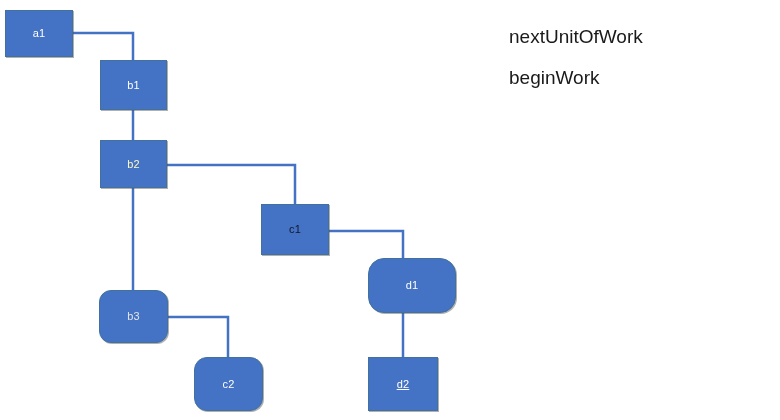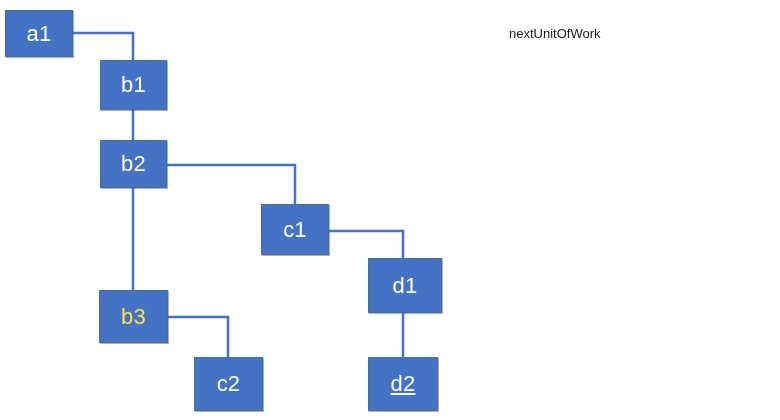--- a/index.html
+++ b/index.html
@@ -30,39 +30,39 @@
     position: absolute;
     box-sizing: border-box;
     background: #4472C4;
     border: 1px solid #41719C;
     box-shadow: 1px 1px 0 rgba(80,80,80,0.45);
     display: flex;
     align-items: center;
     justify-content: center;
     color: #ffffff;
     font-family: "Liberation Sans", sans-serif;
-    font-size: 22px;
+    font-size: 11px;
     font-weight: 400;
     letter-spacing: 0.2px;
     line-height: 1;
     user-select: none;
   }
   .node-label {
     display: block;
     pointer-events: none;
   }
   #legend {
     position: absolute;
     left: 509px;
     top: 27px;
     width: 250px;
   }
   .legend-item {
     font-family: "Liberation Sans", sans-serif;
-    font-size: 13px;
+    font-size: 19px;
     color: #1a1a1a;
     line-height: 1;
     margin-bottom: 22px;
     white-space: nowrap;
   }
 </style>
 </head>
 <body>
 
 <div id="canvas">
@@ -80,34 +80,35 @@
   <div id="node-layer">
       <div class="node" style="left: 5px; top: 10px; width: 68px; height: 47px; background: rgb(68, 114, 196); border-color: rgb(65, 113, 156); color: rgb(255, 255, 255);">
         <span class="node-label">a1</span>
       </div>
       <div class="node" style="left: 100px; top: 60px; width: 67px; height: 50px; background: rgb(68, 114, 196); border-color: rgb(65, 113, 156); color: rgb(255, 255, 255);">
         <span class="node-label">b1</span>
       </div>
       <div class="node" style="left: 100px; top: 140px; width: 67px; height: 48px; background: rgb(68, 114, 196); border-color: rgb(65, 113, 156); color: #fef9c3;">
         <span class="node-label">b2</span>
       </div>
-      <div class="node" style="left: 261px; top: 204px; width: 68px; height: 51px; background: rgb(68, 114, 196); border-color: rgb(65, 113, 156); color: #ffffff;">
+      <div class="node" style="left: 261px; top: 204px; width: 68px; height: 51px; background: rgb(68, 114, 196); border-color: rgb(65, 113, 156); color: #0f172a;">
         <span class="node-label">c1</span>
       </div>
-      <div class="node" style="left: 368px; top: 258px; width: 74px; height: 55px; background: rgb(68, 114, 196); border-color: rgb(65, 113, 156); color: rgb(255, 255, 255);">
+      <div class="node" style="left: 368px; top: 258px; width: 88px; height: 55px; background: rgb(68, 114, 196); border-color: rgb(65, 113, 156); color: rgb(255, 255, 255); border-radius: 16px;">
         <span class="node-label">d1</span>
       </div>
-      <div class="node" style="left: 99px; top: 290px; width: 69px; height: 53px; background: rgb(68, 114, 196); border-color: rgb(65, 113, 156); color: #fde047;">
+      <div class="node" style="left: 99px; top: 290px; width: 69px; height: 53px; background: rgb(68, 114, 196); border-color: rgb(65, 113, 156); color: #e5e5e5; border-radius: 12px;">
         <span class="node-label">b3</span>
       </div>
-      <div class="node" style="left: 194px; top: 357px; width: 69px; height: 54px; background: rgb(68, 114, 196); border-color: rgb(65, 113, 156); color: rgb(255, 255, 255);">
+      <div class="node" style="left: 194px; top: 357px; width: 69px; height: 54px; background: rgb(68, 114, 196); border-color: rgb(65, 113, 156); color: rgb(255, 255, 255); border-radius: 13px;">
         <span class="node-label">c2</span>
       </div>
       <div class="node" style="left: 368px; top: 357px; width: 70px; height: 54px; background: rgb(68, 114, 196); border-color: rgb(65, 113, 156); color: rgb(255, 255, 255); text-decoration: underline;">
         <span class="node-label">d2</span>
       </div>
     </div>
 
   <div id="legend">
       <div class="legend-item">nextUnitOfWork</div>
+      <div class="legend-item">beginWork</div>
     </div>
 
 </div>
 
 </body></html>

